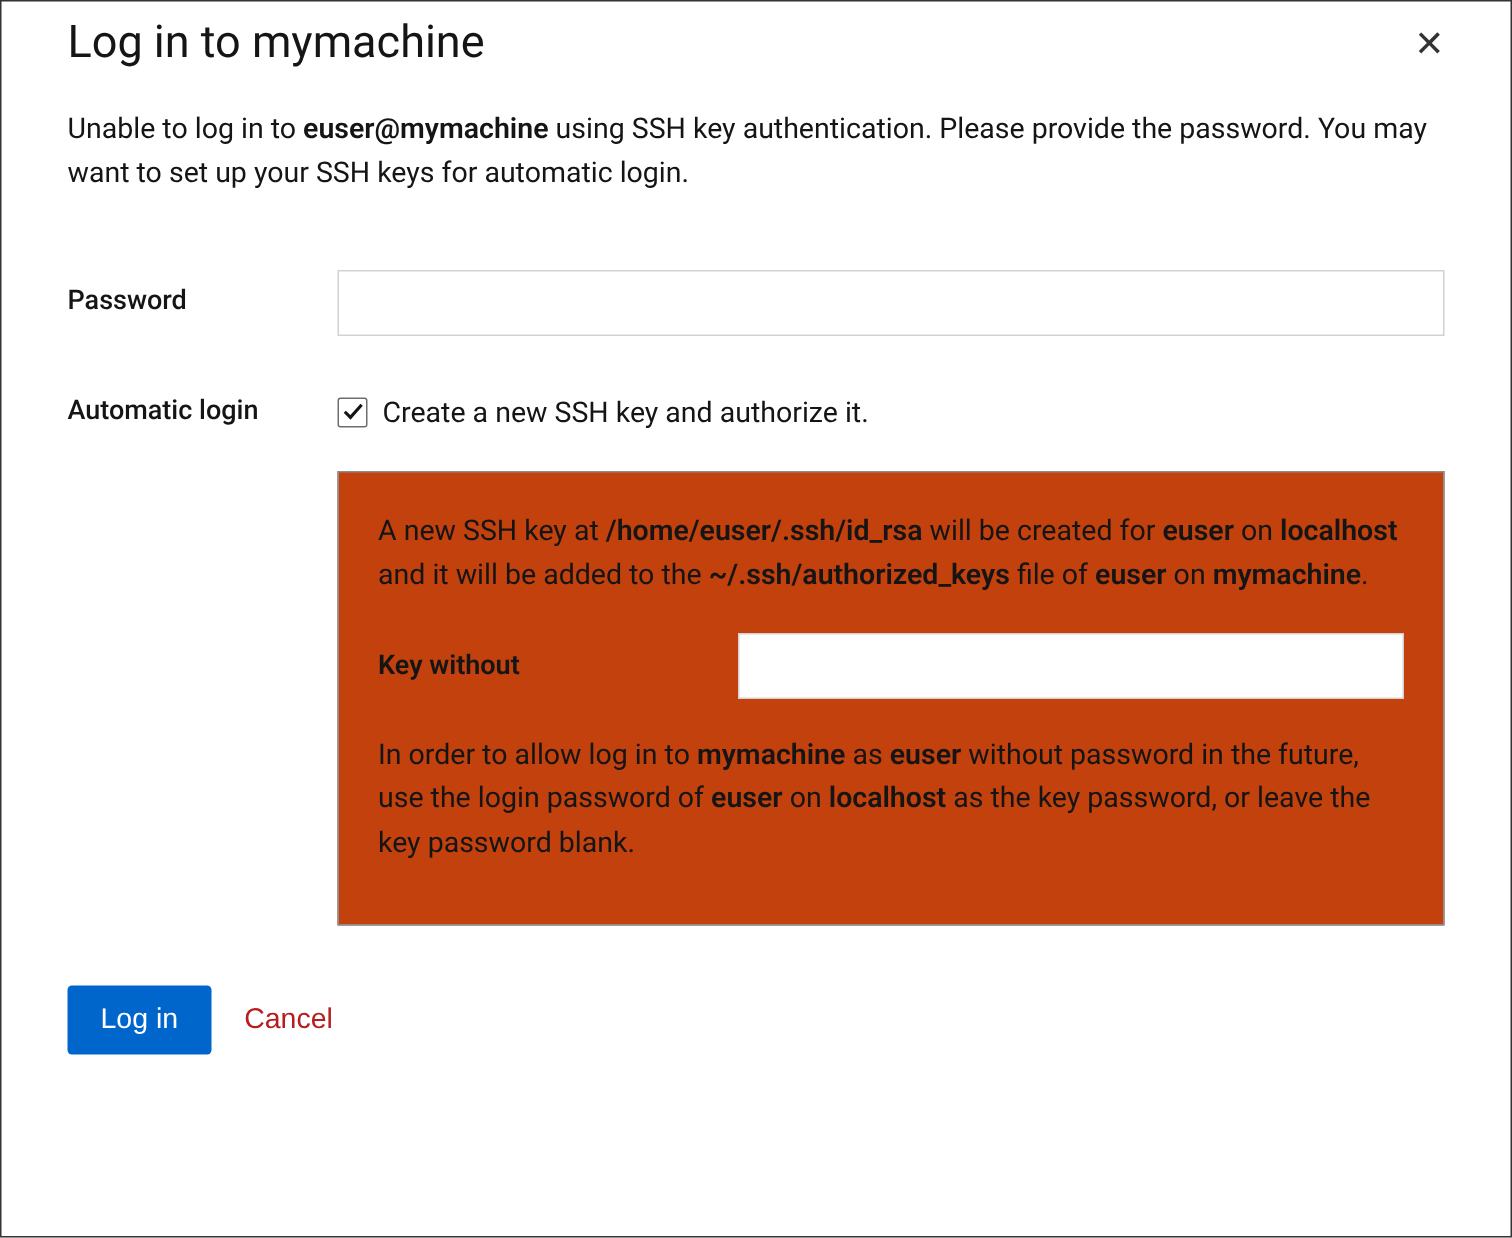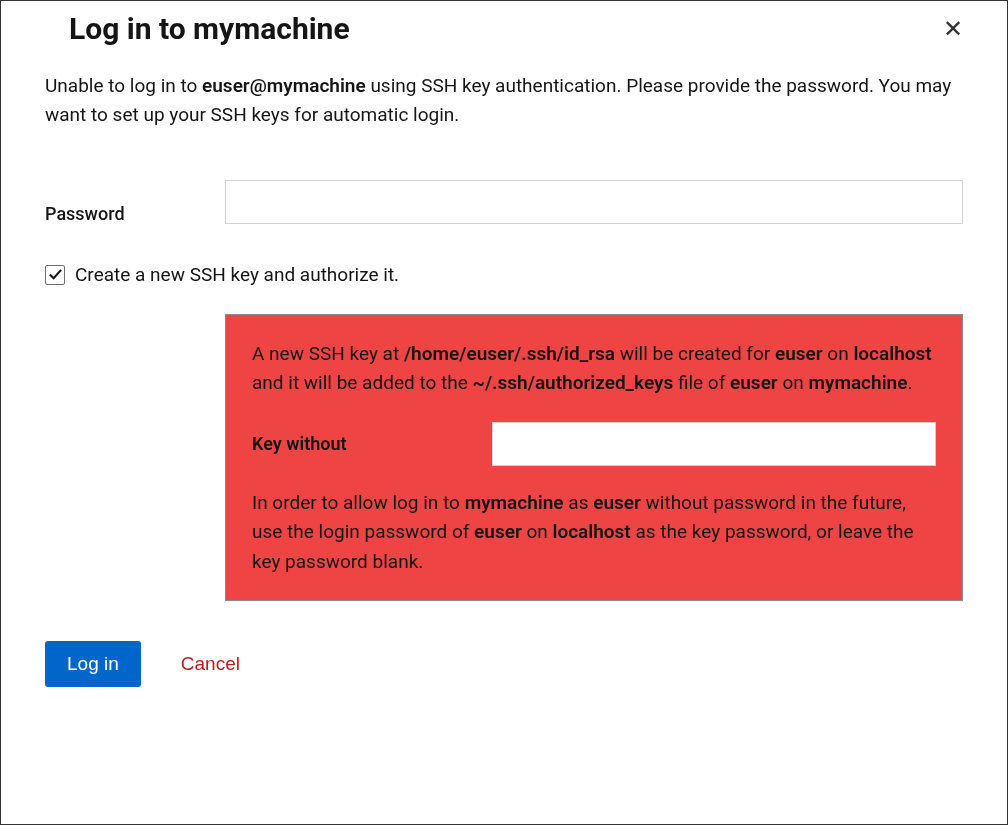--- a/index.html
+++ b/index.html
@@ -22,44 +22,43 @@
       padding: 10px 44px 20px 44px;
     }
     .dialog-header {
       display: flex;
       justify-content: space-between;
       align-items: flex-start;
       margin-bottom: 26px;
     }
     .dialog-title {
       font-size: 30px;
-      font-weight: 700;
-      color: #151515;
-      margin-left: 24px;
+      font-weight: 400;
+      color: #151515;
     }
     .close-icon {
       font-size: 24px;
       color: #333;
       cursor: pointer;
       line-height: 1;
       padding-top: 6px;
     }
     .description {
       font-size: 19px;
       line-height: 1.5;
       color: #151515;
       margin-bottom: 40px;
       margin-top: 20px;
     }
     .description b {
       font-weight: 600;
     }
     .form-row {
       display: flex;
-      align-items: flex-end;
+      align-items: center;
       margin-bottom: 28px;
     }
     .form-label {
       width: 180px;
       flex-shrink: 0;
       font-size: 18px;
       font-weight: 500;
       color: #151515;
       padding-top: 8px;
     }
@@ -97,35 +96,35 @@
       height: 15px;
     }
     .checkbox-label {
       font-size: 19px;
       color: #151515;
       cursor: pointer;
     }
     .info-panel {
       margin-left: 180px;
       border: 1px solid #8a8d90;
-      background: #ef4444;
+      background: #c2410c;
       padding: 24px 26px;
       margin-bottom: 40px;
     }
     .info-text {
       font-size: 19px;
       line-height: 1.55;
       color: #151515;
       margin-bottom: 24px;
     }
     .info-text b {
       font-weight: 600;
     }
     .info-text:last-child {
-      margin-bottom: 0;
+      margin-bottom: 16px;
     }
     .inner-row {
       display: flex;
       align-items: center;
       margin-bottom: 22px;
     }
     .inner-label {
       width: 240px;
       flex-shrink: 0;
       font-size: 18px;
@@ -136,21 +135,21 @@
       flex: 1;
       height: 44px;
       border: 1px solid #d2d2d2;
       background: #fff;
       font-size: 18px;
       padding: 8px 10px;
     }
     .button-row {
       display: flex;
       align-items: center;
-      gap: 40px;
+      gap: 22px;
       margin-top: 10px;
     }
     .btn-primary {
       background: #0066cc;
       color: #fff;
       border: none;
       font-size: 19px;
       padding: 12px 22px;
       cursor: pointer;
       border-radius: 3px;
@@ -178,20 +177,21 @@
   </p>
 
   <div class="form-row">
     <div class="form-label">Password</div>
     <div class="form-control-area">
       <input type="password" class="text-input" style="">
     </div>
   </div>
 
   <div class="form-row">
+    <div class="form-label">Automatic login</div>
     <div class="form-control-area">
       <div class="checkbox-row">
         <span class="checkbox-custom">
           <svg viewBox="0 0 16 16">
             <path d="M2 8 L6 12 L14 3" stroke="#151515" stroke-width="2.2" fill="none"></path>
           </svg>
         </span>
         <label class="checkbox-label">Create a new SSH key and authorize it.</label>
       </div>
     </div>

